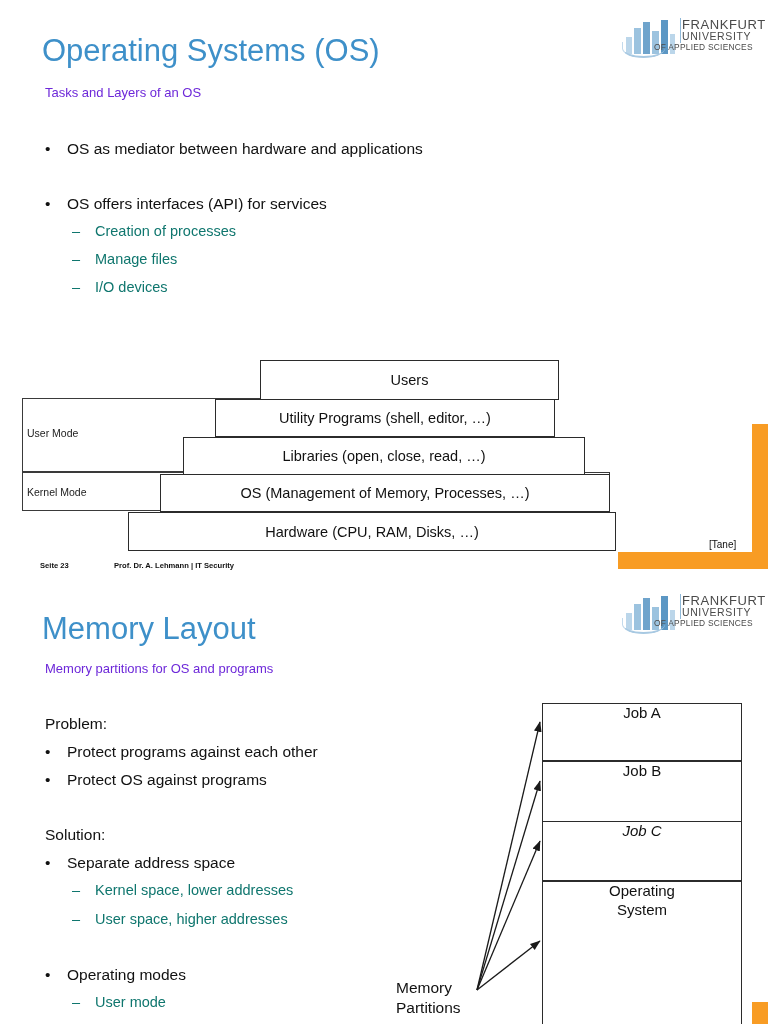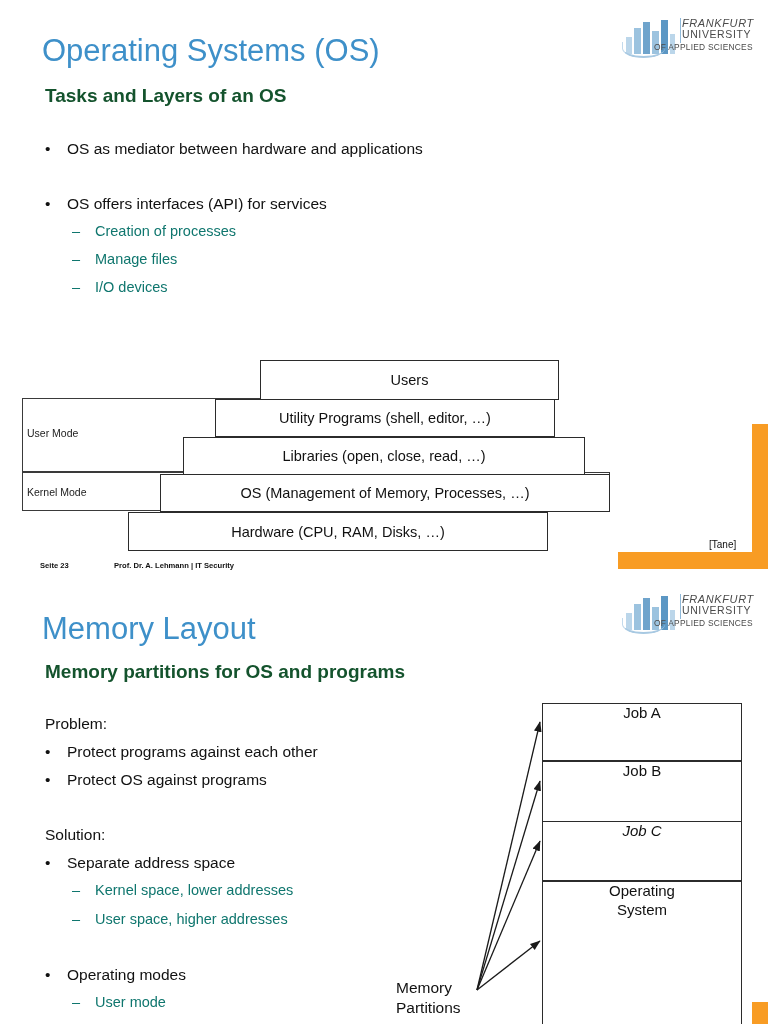--- a/index.html
+++ b/index.html
@@ -12,28 +12,28 @@
 
   
   .logo{position:absolute;width:132px;height:50px;}
   .logo .bars{position:absolute;left:4px;top:2px;width:54px;height:34px;}
   .logo .bars i{position:absolute;bottom:0;display:block;background:#7FAFD4;}
   .logo .swoosh{position:absolute;left:0px;top:24px;width:42px;height:14px;
       border-bottom:2px solid #A8C9E2;border-radius:0 0 40px 40px/0 0 18px 18px;
       border-left:1px solid #C3DAEC;}
   .logo .ltxt{position:absolute;left:60px;top:0px;width:72px;
       font-family:"Liberation Sans",sans-serif;color:#4a4a4a;line-height:1.02;}
-  .logo .l1{font-size:11px;letter-spacing:.6px;font-style:italic;}
+  .logo .l1{font-size:13px;letter-spacing:.6px;}
   .logo .l2{font-size:10.5px;letter-spacing:.6px;}
   .logo .l3{font-size:8.4px;letter-spacing:.25px;position:absolute;left:-28px;top:25px;width:104px;white-space:nowrap;}
   .logo .rule{position:absolute;left:58px;top:0;width:1px;height:25px;background:#8fb8d8;}
 
   
   .title{position:absolute;color:#3E90C9;font-size:31px;font-weight:400;white-space:nowrap;}
-  .subtitle{position:absolute;font-size:19px;color:#14532d;white-space:nowrap;font-weight:bold;}
+  .subtitle{position:absolute;font-size:13px;color:#6d28d9;white-space:nowrap;}
 
   
   .b1{position:absolute;font-size:15.5px;color:#111;white-space:nowrap;}
   .b1 .bu{display:inline-block;width:22px;}
   .b2{position:absolute;font-size:14.5px;color:#0f766e;white-space:nowrap;}
   .b2 .bu{display:inline-block;width:23px;}
   .plain{position:absolute;font-size:15.5px;color:#111;white-space:nowrap;}
 
   
   .lbox{position:absolute;border:1.4px solid #2b2b2b;background:#fff;
@@ -111,21 +111,21 @@
     </div>
     <div class="lbox" style="left:215px;top:399px;width:340px;height:38px;">
       <span>Utility Programs (shell, editor, …)</span>
     </div>
     <div class="lbox" style="left:183px;top:437px;width:402px;height:38px;">
       <span>Libraries (open, close, read, …)</span>
     </div>
     <div class="lbox" style="left:160px;top:474px;width:450px;height:38px;">
       <span>OS (Management of Memory, Processes, …)</span>
     </div>
-    <div class="lbox" style="left:128px;top:512px;width:420px;height:39px;">
+    <div class="lbox" style="left:128px;top:512px;width:488px;height:39px;">
       <span>Hardware (CPU, RAM, Disks, …)</span>
     </div>
   </div>
 
   <div class="tane" style="left:709px;top:539px;">[Tane]</div>
 
   <div class="foot" style="left:40px;top:561px;">Seite  23</div>
   <div class="foot" style="left:114px;top:561px;">Prof. Dr. A. Lehmann | IT Security</div>
 
   <div class="obar-v" style="left:752px;top:424px;width:16px;height:128px;"></div>

